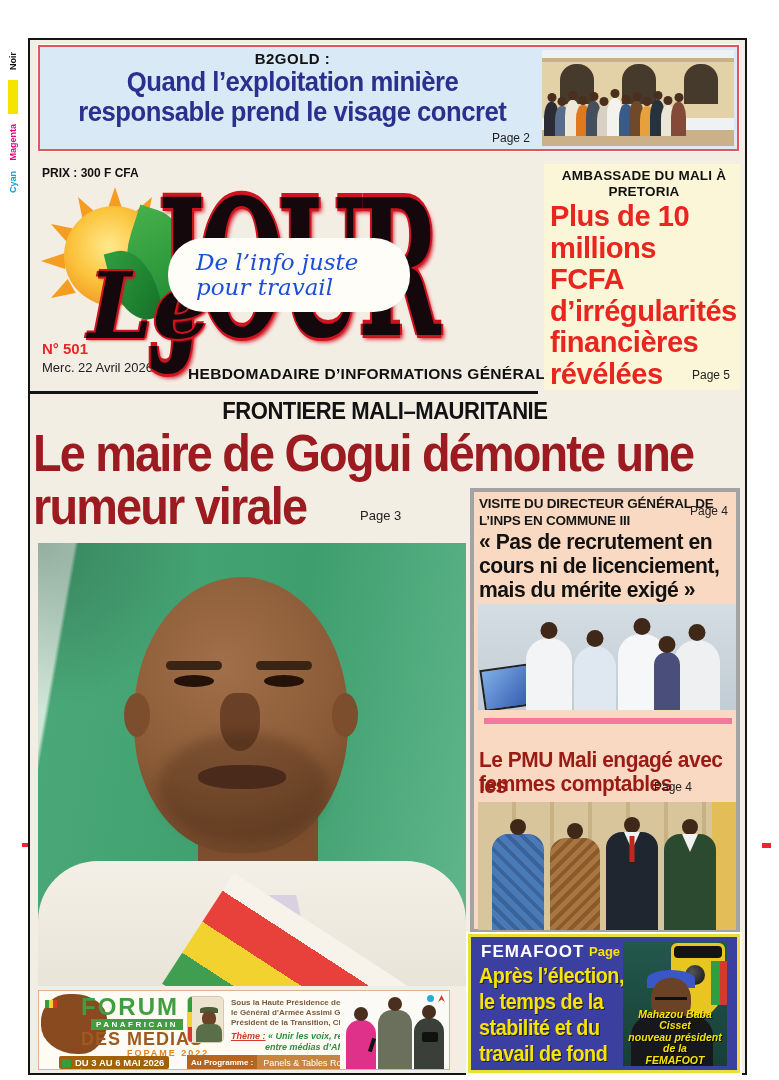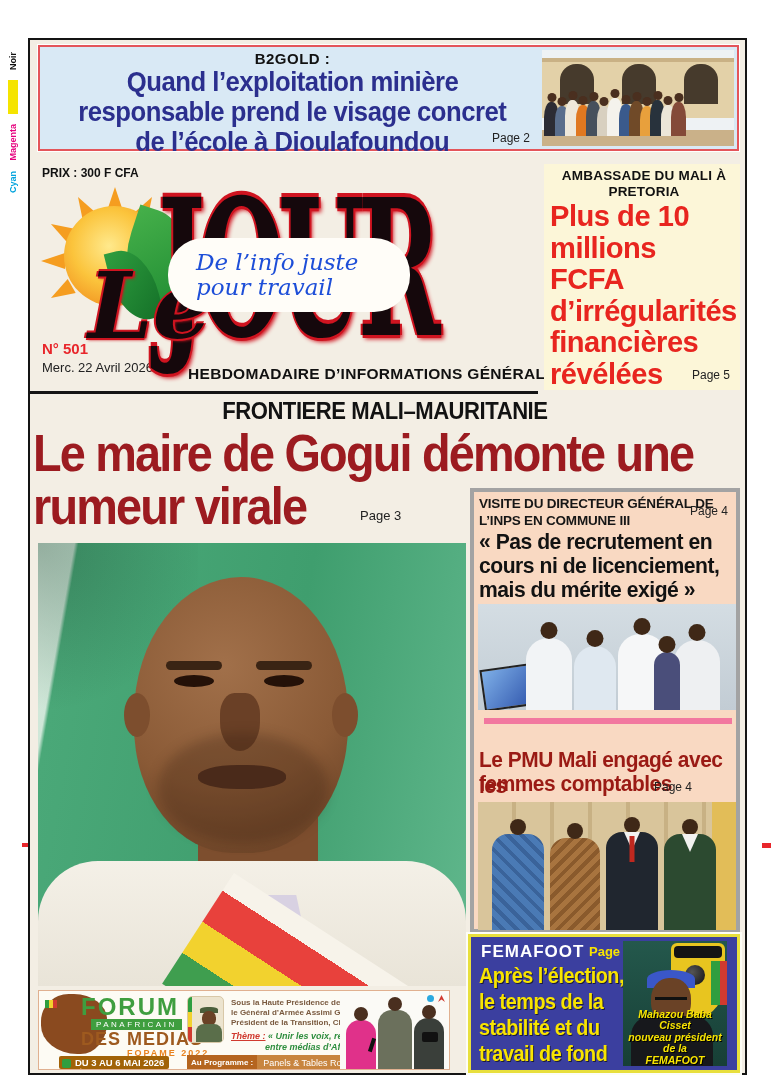--- a/index.html
+++ b/index.html
@@ -122,21 +122,21 @@
   .fem-man-head { position:absolute; left:28px; bottom:42px; width:40px; height:46px; border-radius:45%; background:#6a4226; }
   .fem-man-cap { position:absolute; left:24px; bottom:78px; width:48px; height:18px; border-radius:50% 50% 0 0; background:#3a57c8; }
   .fem-glasses { position:absolute; left:32px; bottom:62px; width:32px; height:7px; background:transparent; border-top:3px solid #111; }
   .fem-caption { position:absolute; left:0; bottom:0; width:100%; text-align:center; font-size:10.5px; line-height:11.5px; font-weight:bold; font-style:italic; color:#f8e400; text-shadow:1px 1px 0 #000; }
 
   
   .forum { position:absolute; left:8px; top:950px; width:412px; height:80px; background:#fdfbf4; border:1px solid #e0b090; overflow:hidden; }
   .africa { position:absolute; left:2px; top:3px; width:66px; height:60px; background:#8a4a1f; border-radius:42% 50% 40% 55% / 45% 42% 52% 48%; }
   .africa-flag { position:absolute; left:4px; top:6px; width:12px; height:8px; background:linear-gradient(90deg,#2f9e3f 0 33%,#f2d22e 33% 66%,#d03a2f 66% 100%); }
   .forum-title { position:absolute; left:42px; top:2px; font-size:24px; font-weight:bold; color:#3f9e3f; letter-spacing:2px; }
-  .forum-sub { position:absolute; left:52px; top:28px; font-size:8px; font-weight:normal; color:#fff; background:#3f9e3f; padding:1px 5px; letter-spacing:2.5px; }
+  .forum-sub { position:absolute; left:52px; top:28px; font-size:8px; font-weight:bold; color:#fff; background:#3f9e3f; padding:1px 5px; letter-spacing:2.5px; }
   .forum-title2 { position:absolute; left:42px; top:38px; font-size:18px; font-weight:bold; color:#9e5a1f; letter-spacing:1px; }
   .forum-ed { position:absolute; left:88px; top:57px; font-size:9px; font-weight:bold; color:#e8821f; letter-spacing:2px; }
   .forum-dates { position:absolute; left:20px; top:65px; background:#a16207; border-radius:2px; color:#fff; font-size:9.5px; font-weight:bold; padding:1px 5px 1px 16px;text-align:right; }
   .forum-dates::before { content:""; position:absolute; left:3px; top:3px; width:9px; height:9px; background:#2f9e3f; border-radius:2px; }
   .forum-loc { position:absolute; left:40px; top:77px; font-size:5.5px; font-weight:bold; color:#f2c28a; letter-spacing:2px; }
   .goita { position:absolute; left:148px; top:5px; width:37px; height:47px; background:#ece4cf; border:1px solid #d8c8a8; border-radius:5px; overflow:hidden; }
   .goita-flag { position:absolute; left:0; top:0; width:4px; height:100%; background:linear-gradient(180deg,#2f9e3f 0 33%,#f2d22e 33% 66%,#d03a2f 66% 100%); }
   .goita-body { position:absolute; left:8px; bottom:0; width:26px; height:18px; border-radius:8px 8px 0 0; background:#5a6e4a; }
   .goita-head { position:absolute; left:14px; bottom:16px; width:14px; height:15px; border-radius:45%; background:#6a4226; }
   .goita-cap { position:absolute; left:12px; bottom:29px; width:18px; height:6px; border-radius:40% 40% 0 0; background:#4a5e3a; }
@@ -167,21 +167,20 @@
 <div class="regmark" style="left:22px; top:843px; width:6px; height:4px;"></div>
 <div class="regmark" style="left:762px; top:843px; width:9px; height:5px;"></div>
 
 <div class="page">
 
   <div class="top-banner">
     <div class="tb-text">
       <div class="tb-kicker">B2GOLD :</div>
       <div class="tb-line"><span class="cond-c" style="transform:scaleX(0.95);">Quand l’exploitation minière</span></div>
       <div class="tb-line"><span class="cond-c" style="transform:scaleX(0.95);">responsable prend le visage concret</span></div>
-      <div class="tb-line"><span class="cond-c" style="transform:scaleX(0.95);">de l’école à Dioulafoundou</span></div>
     </div>
     <div class="tb-page">Page 2</div>
     <div class="tb-photo">
       <div class="school-wall"></div>
       <div class="school-arch" style="left:18px;"></div>
       <div class="school-arch" style="left:80px;"></div>
       <div class="school-arch" style="left:142px;"></div>
       <div class="school-ground"></div>
       <div class="crowd">
         <div class="pp" style="width:15px;height:34px;background:#2c2c34;"></div>

